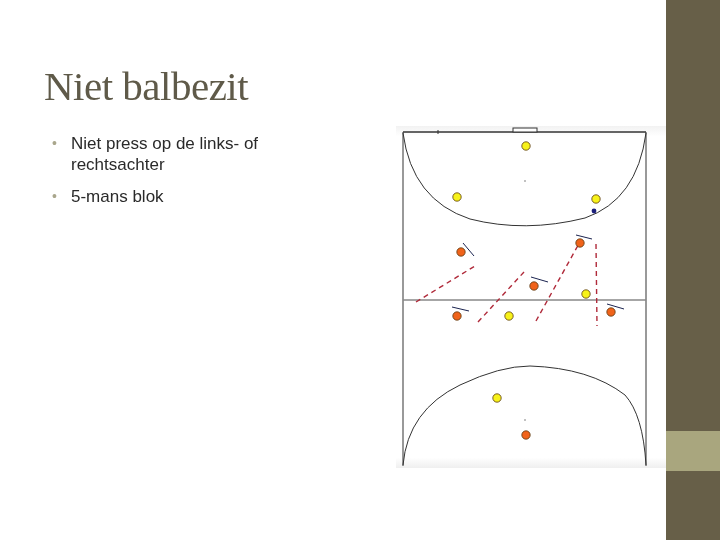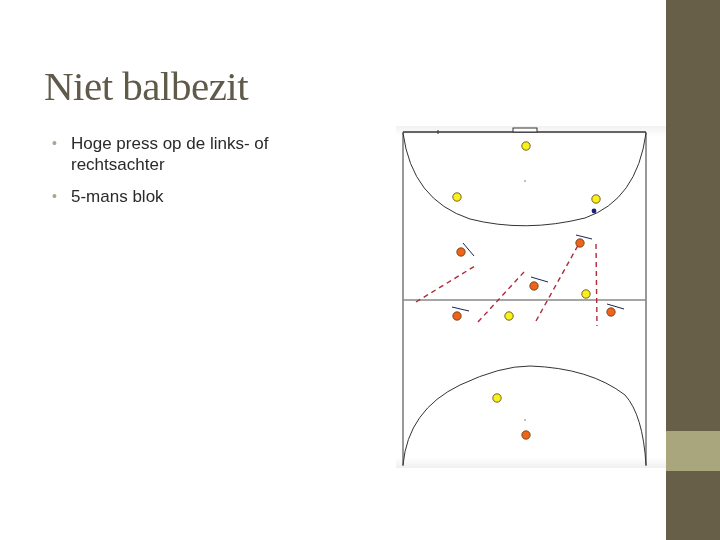--- a/index.html
+++ b/index.html
@@ -16,21 +16,21 @@
 </style>
 </head>
 <body>
 
 <div class="slide">
   <div class="title">Niet balbezit</div>
 
   <ul class="bullets">
     <li>
       <span class="dot">•</span>
-      <span>Hoge press op de links- of rechtsachter</span>
+      <span>Niet press op de links- of rechtsachter</span>
     </li>
     <li>
       <span class="dot">•</span>
       <span>5-mans blok</span>
     </li>
   </ul>
 
   <div class="court-wrap">
     <svg class="court" width="270" height="342" viewBox="396 126 270 342">
 

